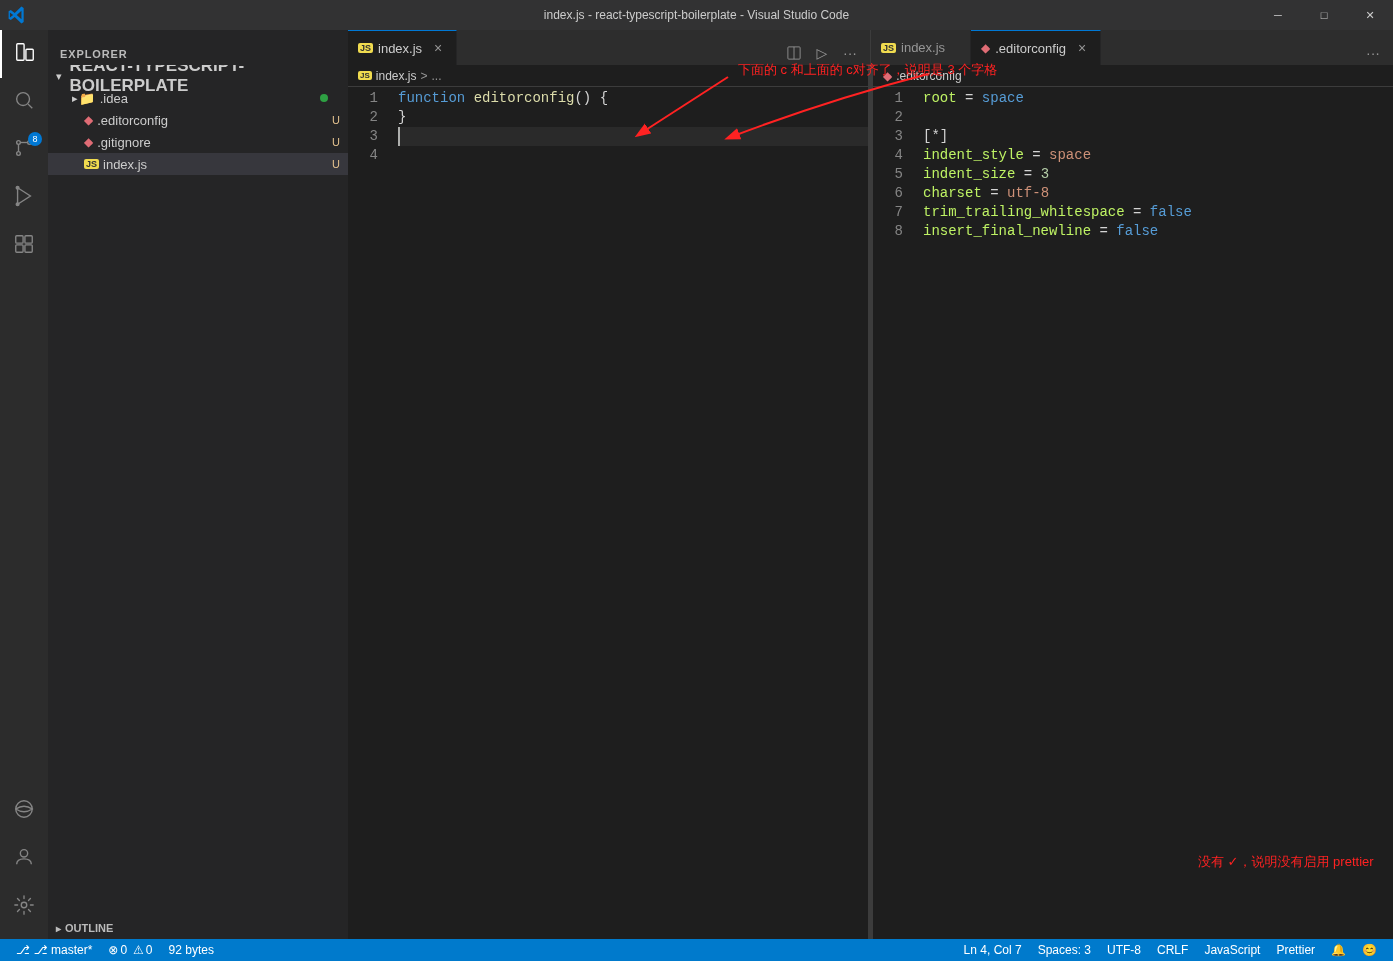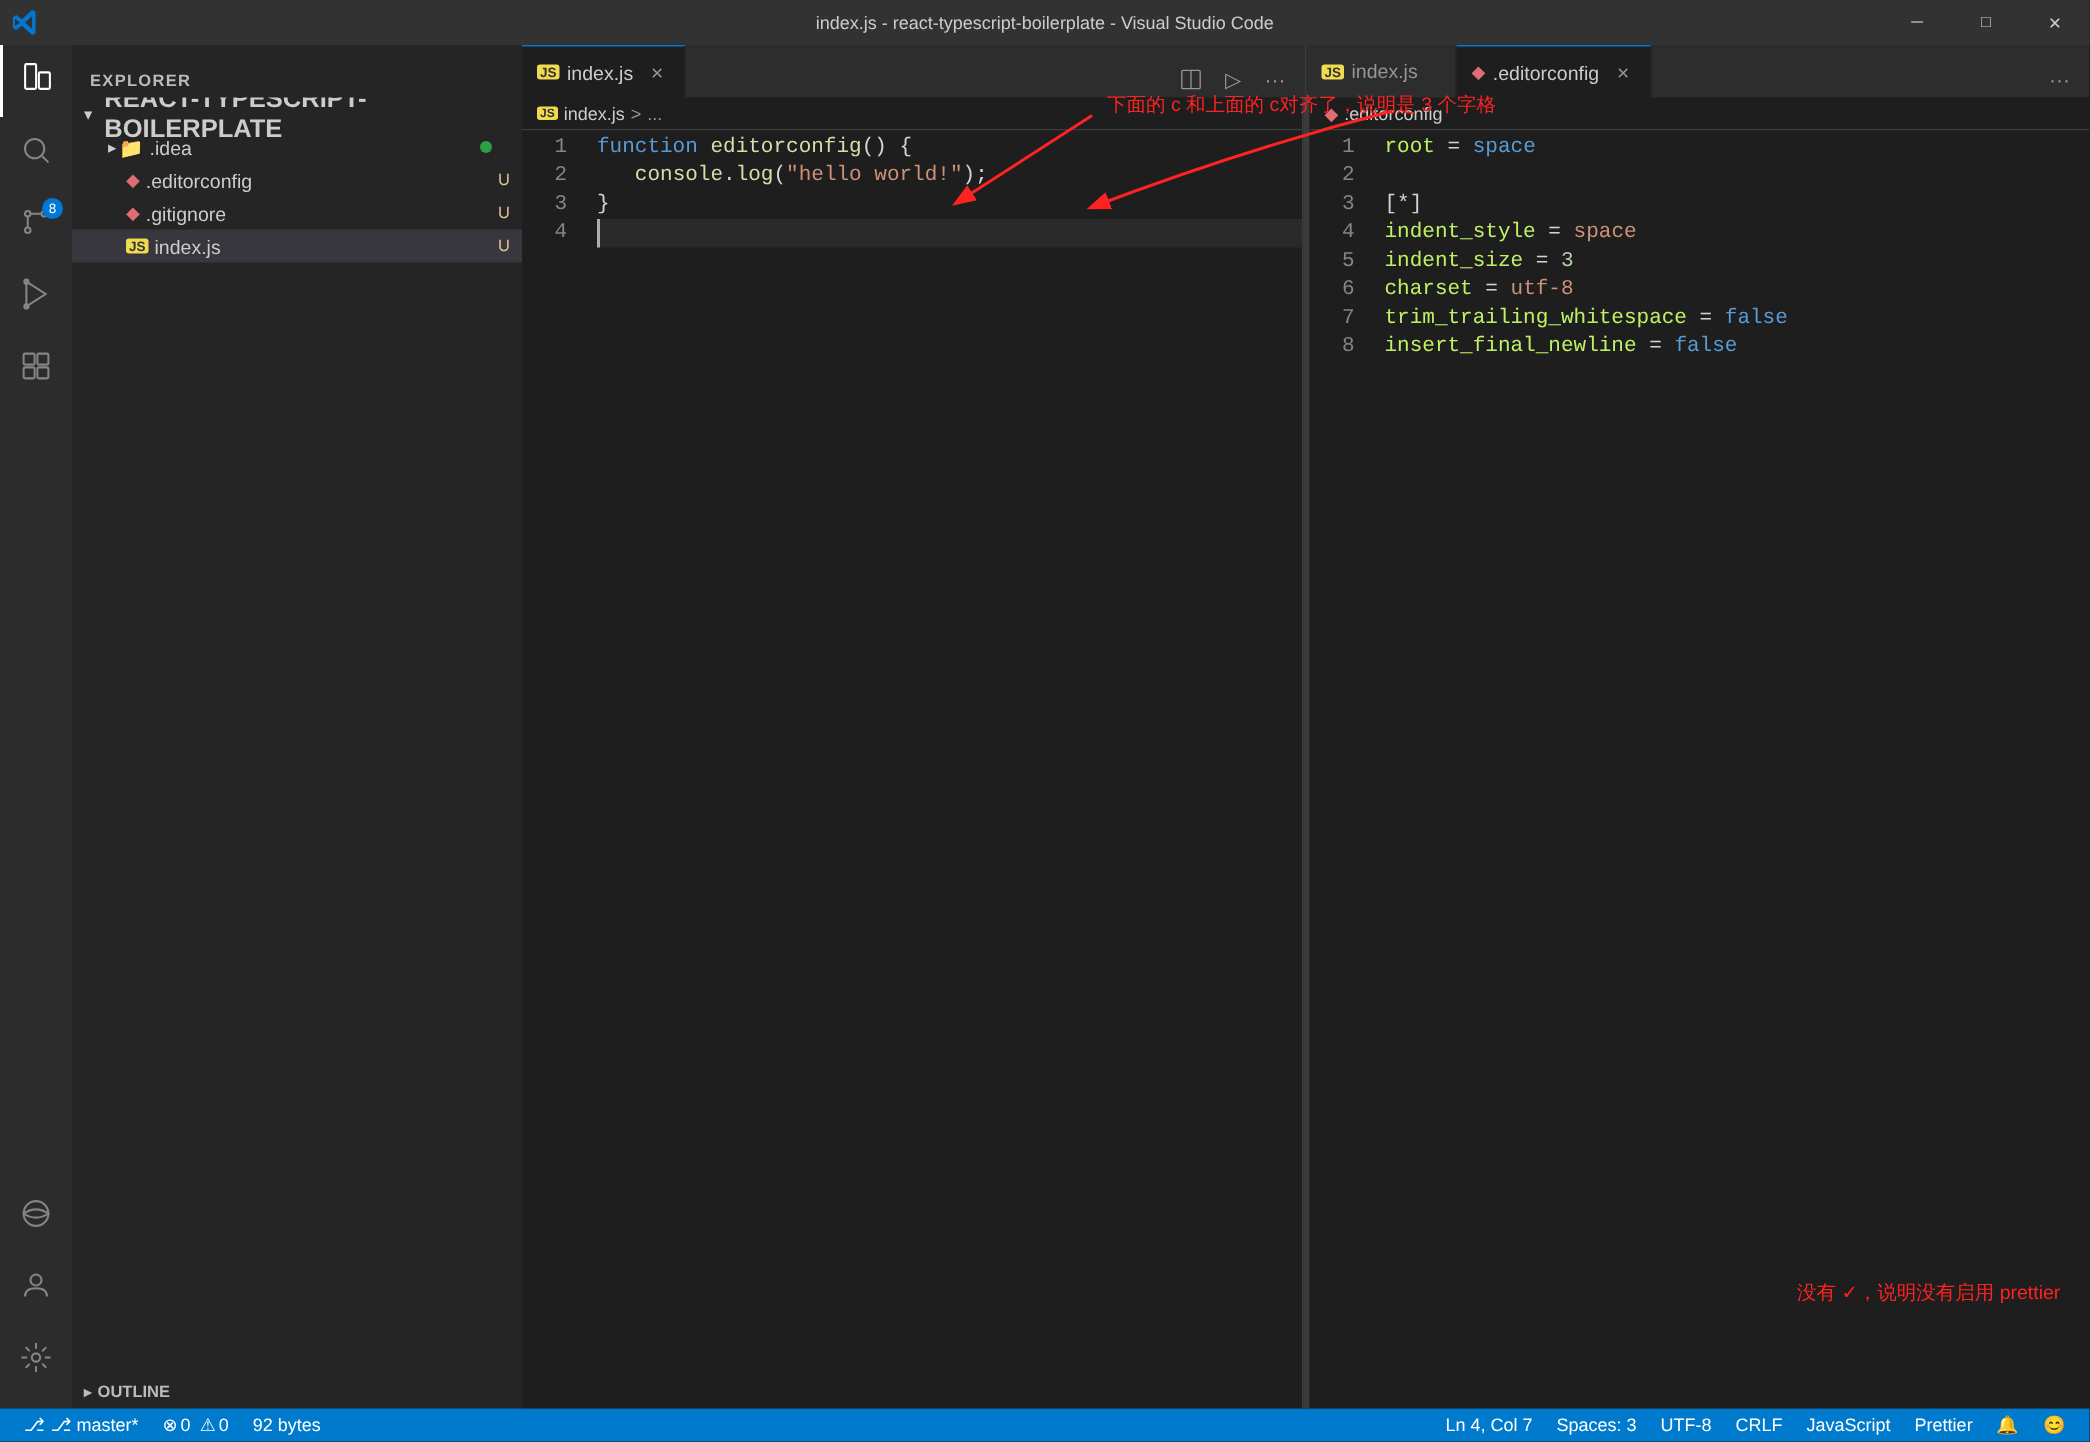--- a/index.html
+++ b/index.html
@@ -593,23 +593,20 @@
           <div class="code-editor">
             <div class="line-numbers" style="padding-top:2px;">
               <div class="line-number">1</div>
               <div class="line-number">2</div>
               <div class="line-number">3</div>
               <div class="line-number">4</div>
             </div>
             <div class="code-lines" style="padding-top:2px;">
               <div class="code-line">
                 <span class="kw">function</span><span> </span><span class="fn">editorconfig</span><span class="punc">() {</span>
-              </div>
-              <div class="code-line">
-                <span>   </span><span class="method">console</span><span class="punc">.</span><span class="method">log</span><span class="punc">(</span><span class="str">"hello world!"</span><span class="punc">);</span>
               </div>
               <div class="code-line">
                 <span class="punc">}</span>
               </div>
               <div class="code-line cursor-line">
                 <span style="border-left:2px solid #aeafad;">&nbsp;</span>
               </div>
             </div>
           </div>
         </div>

